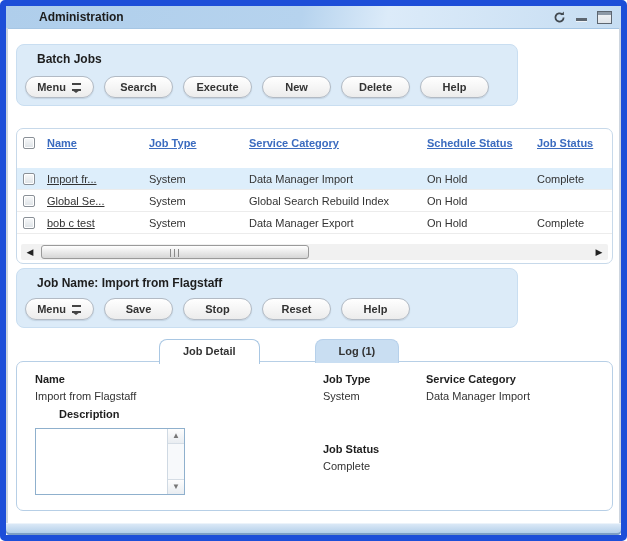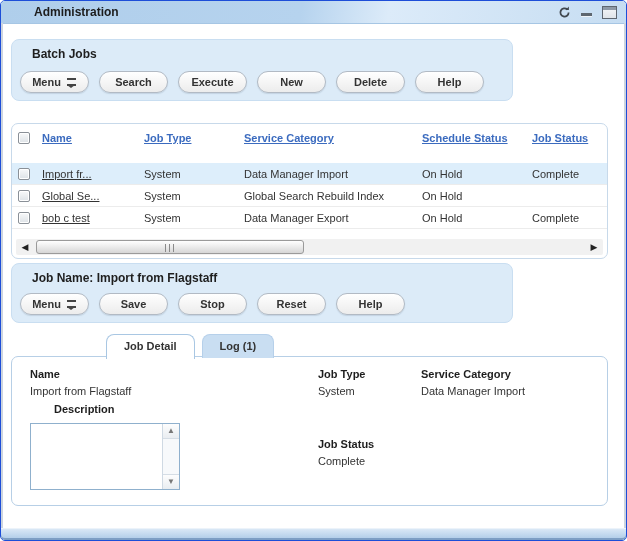--- a/index.html
+++ b/index.html
@@ -1,19 +1,19 @@
 <!DOCTYPE html>
 <html><head>
 <meta charset="utf-8">
 <style>
   html,body { margin:0; padding:0; background:#fff; }
   .window {
     position:relative; width:627px; height:541px; box-sizing:border-box;
     font-family:"Liberation Sans", sans-serif; color:#222;
-    border:1px solid #1d4ed8; border-radius:5px; overflow:hidden; background:#ffffff;
+    border:6px solid #1d4ed8; border-radius:5px; overflow:hidden; background:#ffffff;
   }
   
   .titlebar {
     position:absolute; top:0; left:0; right:0; height:22px;
     background:linear-gradient(100deg,#afceeb 0%,#b6d3ee 48%,#dcebf9 62%,#c6ddf2 100%);
     border-bottom:1px solid #a6c6e4;
   }
   .titlebar-title { position:absolute; left:33px; top:4px; font-size:12px; font-weight:bold; color:#1c1c1c; }
   .titlebar-icons { position:absolute; right:9px; top:4px; display:flex; gap:10px; align-items:center; height:14px; }
   .icon-refresh { width:13px; height:13px; display:block; cursor:pointer; }
@@ -71,22 +71,22 @@
   .hs-arrow.left { left:2px; } .hs-arrow.right { right:2px; }
   .hs-thumb {
     position:absolute; left:20px; top:1px; width:268px; height:14px; box-sizing:border-box;
     border:1px solid #9a9a9a; border-radius:3px; background:linear-gradient(#ffffff,#d6d6d6); cursor:grab;
   }
   .hs-grip { position:absolute; left:50%; top:3px; width:11px; height:8px; margin-left:-5px;
     background:repeating-linear-gradient(90deg,#8a8a8a 0 1px,transparent 1px 4px); }
   
   .tabs { position:absolute; left:105px; top:333px; display:flex; gap:7px; z-index:3; }
   .tab {
-    height:23px; line-height:23px; padding:0 17px; font-size:11px; font-weight:bold; color:#333;
-    background:#c9def2; border:1px solid #b6d0ea; border-bottom:none; border-radius:8px 8px 0 0; cursor:pointer;
+    height:23px; line-height:23px; padding:0 23px; font-size:11px; font-weight:bold; color:#333;
+    background:#c9def2; border:1px solid #b6d0ea; border-bottom:none; border-radius:8px 8px 0 0; cursor:pointer;margin-left:48px;
   }
   .tab.active { background:#fff; border-color:#a9c7e3; height:24px; }
   
   .detail-panel {
     position:absolute; left:10px; top:355px; width:597px; height:150px; box-sizing:border-box;
     background:#fff; border:1px solid #b7cfe6; border-radius:7px; z-index:2;
   }
   .fld-label { position:absolute; font-size:11px; font-weight:bold; color:#1e1e1e; white-space:nowrap; }
   .fld-value { position:absolute; font-size:11px; color:#333; white-space:nowrap;text-align:center; }
   .ta-wrap {

